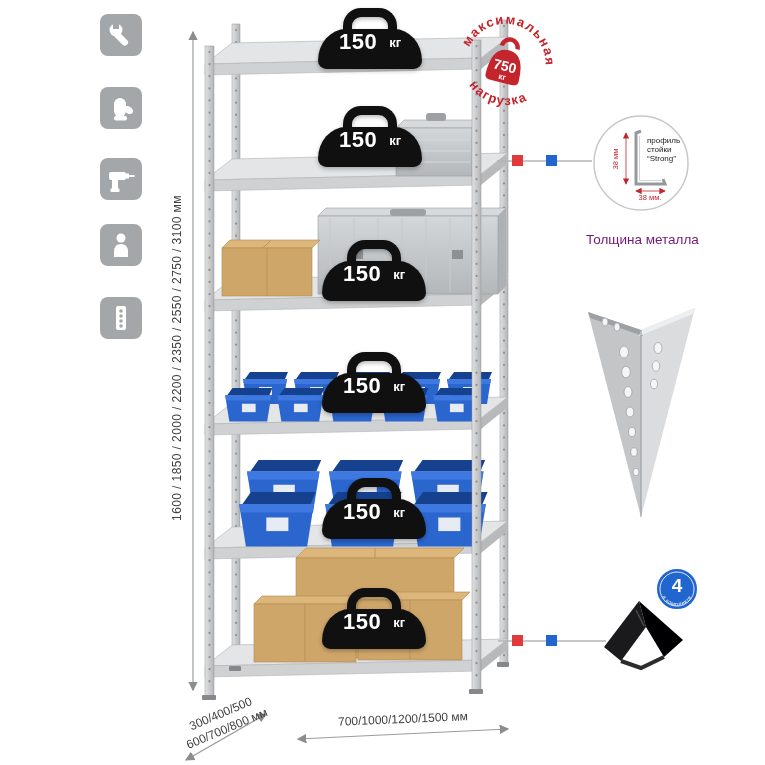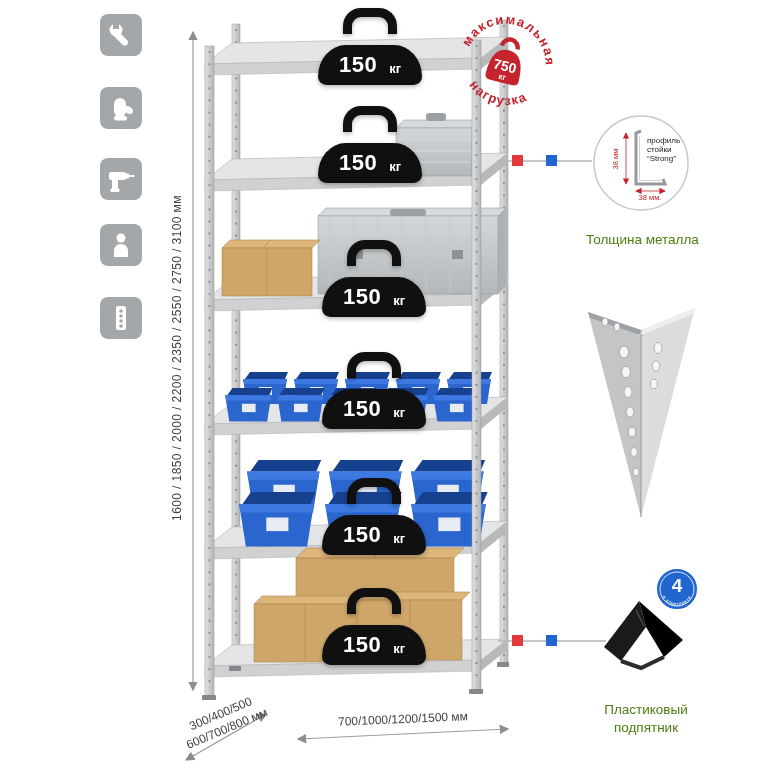--- a/index.html
+++ b/index.html
@@ -7,30 +7,30 @@
           font-family:"Liberation Sans",sans-serif;outline:1px solid #ececec;}
   #scene{position:absolute;left:0;top:0;}
   
   .tile{position:absolute;left:100px;width:42px;height:42px;background:#a4a7aa;border-radius:8px;
         display:flex;align-items:center;justify-content:center;}
   
   .weight{position:absolute;width:104px;filter:drop-shadow(0 2px 2px rgba(0,0,0,.28));}
   .w-handle{width:36px;height:17px;border:9px solid #101010;border-bottom:none;
             border-radius:18px 18px 0 0;margin:0 auto -5px auto;}
   .w-body{height:40px;background:#101010;border-radius:30px 30px 9px 9px / 34px 34px 9px 9px;
-          color:#fff;display:flex;align-items:center;justify-content:center;gap:12px;margin-top:16px;}
+          color:#fff;display:flex;align-items:flex-start;justify-content:center;gap:12px;}
   .w-val{font-size:22px;font-weight:bold;letter-spacing:.5px;}
   .w-unit{font-size:13px;font-weight:bold;margin-top:6px;}
   
   .dim{position:absolute;color:#3f3f41;font-size:12px;}
   .dim-height{left:-63px;top:351px;width:480px;text-align:center;transform:rotate(-90deg);letter-spacing:.4px;}
   .dim-width{left:300px;top:712px;width:206px;text-align:center;transform:rotate(-2.5deg);}
   .dim-depth{left:158px;top:706px;width:132px;text-align:center;transform:rotate(-23deg);line-height:1.3;}
   
-  .cap{position:absolute;text-align:center;font-size:13.5px;color:#4d7c0f;line-height:1.35;}
+  .cap{position:absolute;text-align:center;font-size:13.5px;color:#701a75;line-height:1.35;}
   .cap-thickness{left:565px;top:231px;width:155px;}
   .cap-foot{left:570px;top:701px;width:152px;}
   .stampTxt{font-size:13px;font-weight:bold;fill:#c4242c;letter-spacing:1.4px;}
 </style>
 </head>
 <body>
 
 <div id="canvas">
 
   <svg id="scene" width="765" height="765" viewBox="0 0 765 765">
@@ -336,18 +336,14 @@
   <div class="dim dim-height">1600 / 1850 / 2000 / 2200 / 2350 / 2550 / 2750 / 3100 мм</div>
   <div class="dim dim-width">700/1000/1200/1500 мм</div>
   <div class="dim dim-depth">
     <div>300/400/500</div>
     <div>600/700/800 мм</div>
   </div>
 
   <div class="cap cap-thickness">
     <div>Толщина металла</div>
   </div>
-  <div class="cap cap-foot">
-    <div>Пластиковый</div>
-    <div>подпятник</div>
-  </div>
 
 </div>
 
 </body></html>

